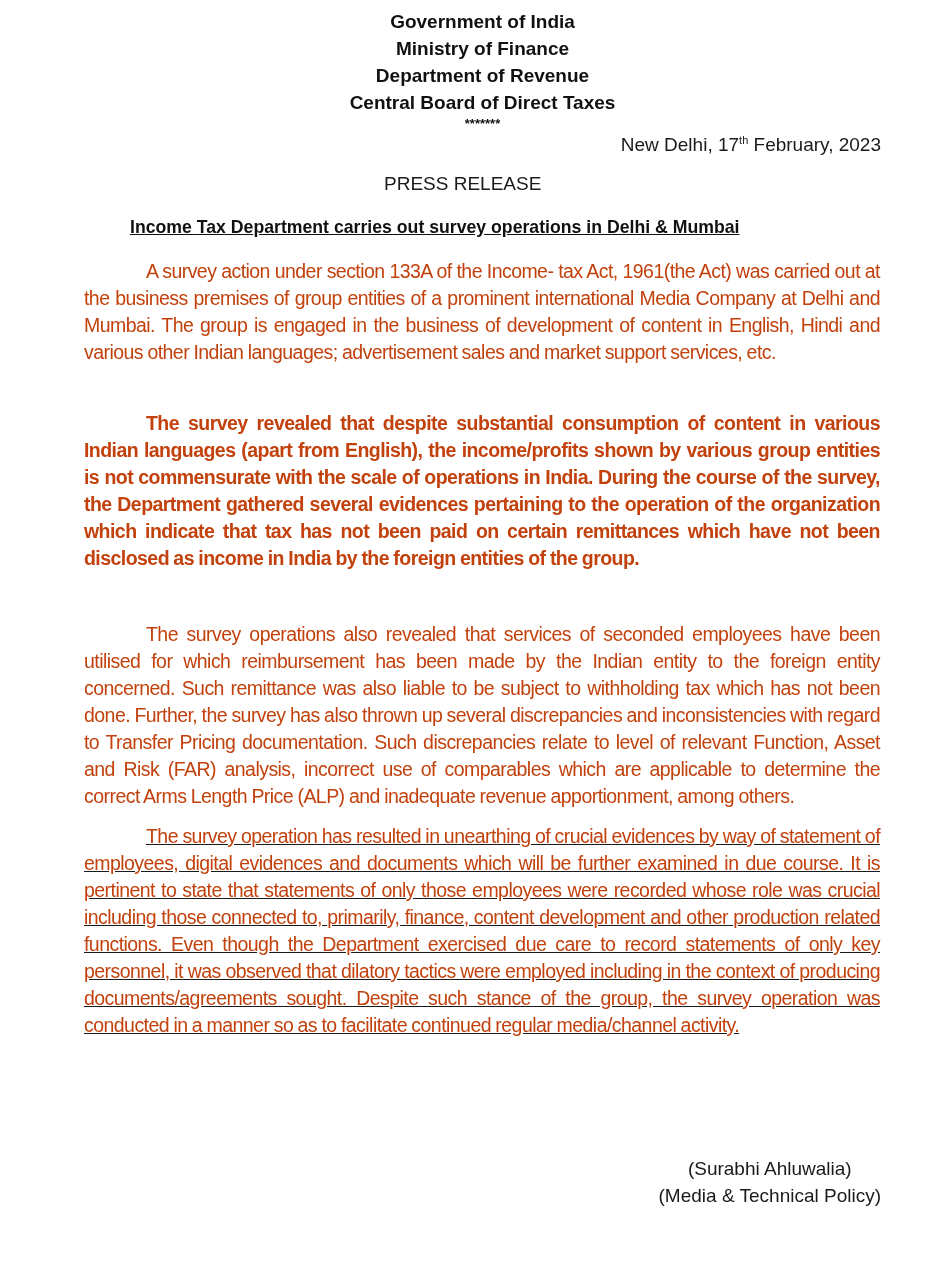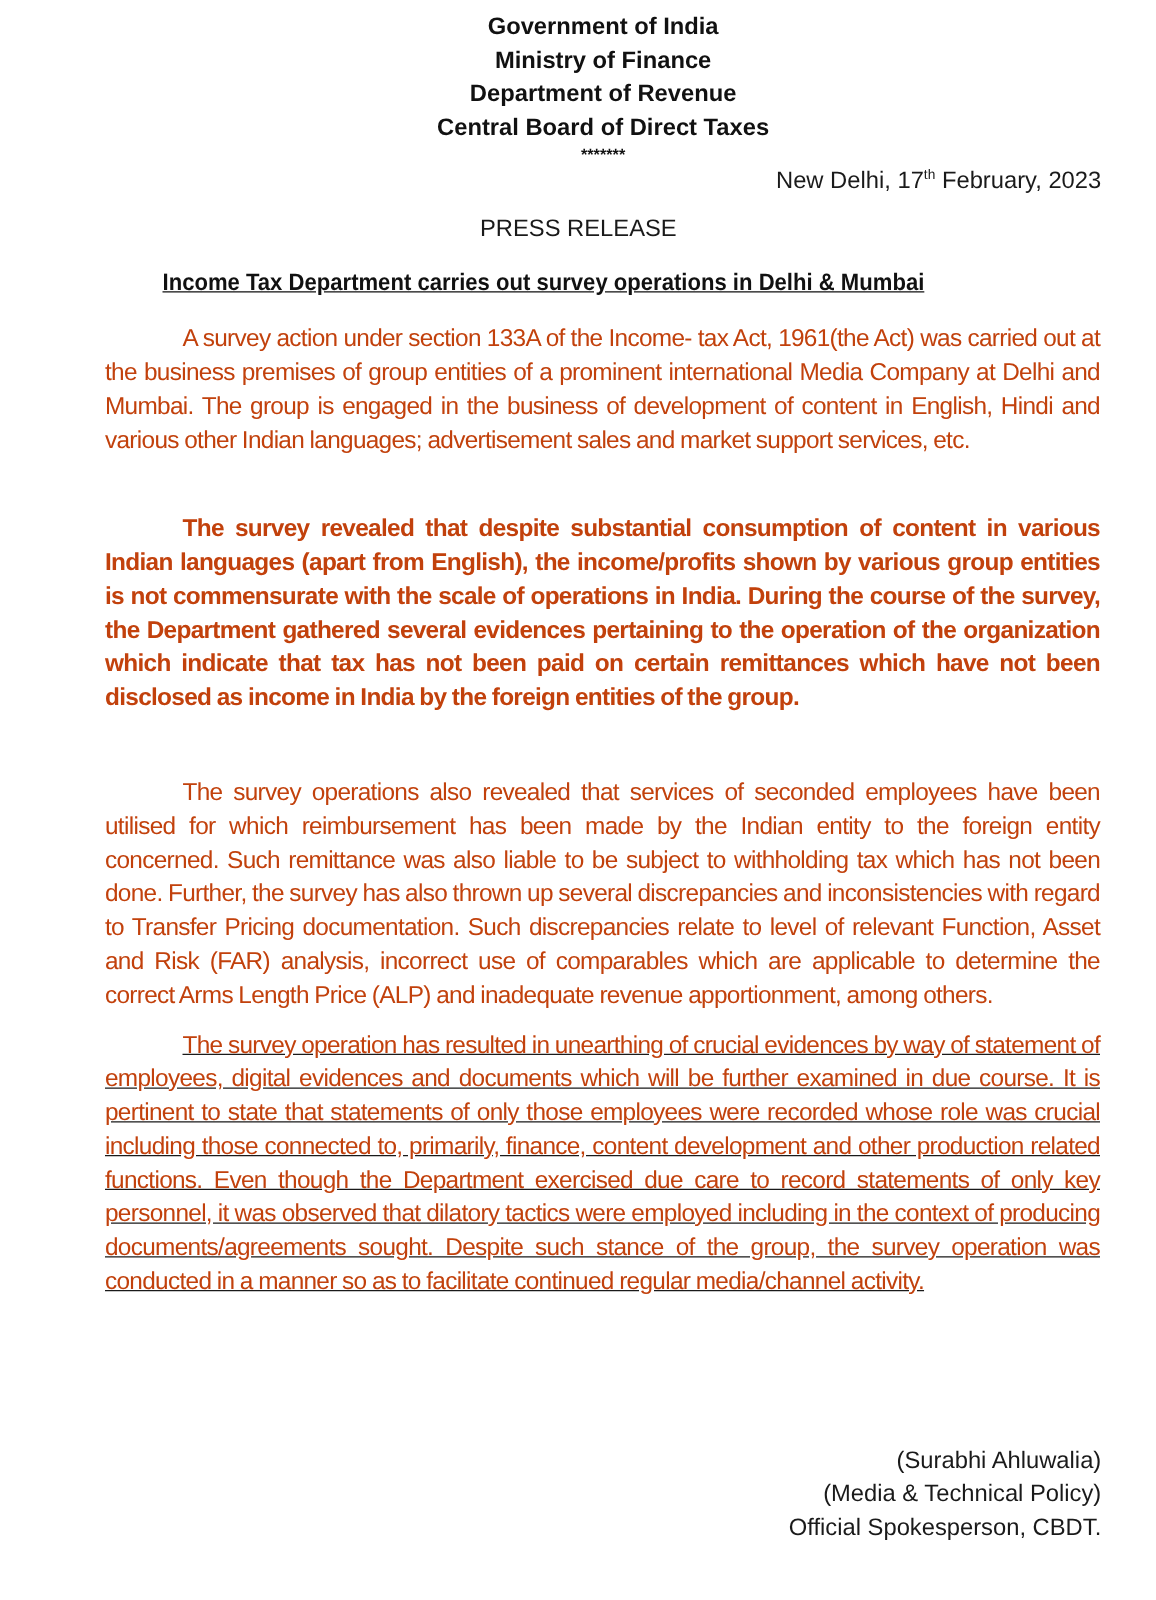--- a/index.html
+++ b/index.html
@@ -11,21 +11,21 @@
     .date sup { font-size: 11px; vertical-align: 7px; }
     .press { position: absolute; left: 384px; top: 173px; font-size: 19px; color: #1a1a1a; }
     .title { position: absolute; left: 130px; top: 216px; font-size: 19px; font-weight: bold; text-decoration: underline; color: #111; transform: scaleX(0.93); transform-origin: left top; white-space: nowrap; }
     .body { position: absolute; left: 84px; width: 796px; }
     .para { font-size: 19.5px; line-height: 27px; text-align: justify; text-indent: 62px; margin: 0; color: #c2410c; }
     #p1 { top: 258px; }
     #p2 { top: 410px; font-weight: bold; }
     #p3 { top: 590px; margin-top: 31px; }
     #p4 { top: 823px; text-decoration: underline; }
     .condensed { font-family: "Liberation Sans", sans-serif; letter-spacing: -0.55px; word-spacing: -0.5px; }
-    .sign { position: absolute; right: 44px; top: 1155px; text-align: right; font-size: 19px; line-height: 27px; color: #1a1a1a; }
+    .sign { position: absolute; right: 44px; top: 1155px; text-align: center; font-size: 19px; line-height: 27px; color: #1a1a1a; }
     .sign div { white-space: nowrap; }
   </style>
 </head>
 <body>
 
 <div class="header">
   <div class="line">Government of India</div>
   <div class="line">Ministry of Finance</div>
   <div class="line">Department of Revenue</div>
   <div class="line">Central Board of Direct Taxes</div>
@@ -47,14 +47,13 @@
 <div class="body condensed" id="p3">
   <p class="para">The survey operations also revealed that services of seconded employees have been utilised for which reimbursement has been made by the Indian entity to the foreign entity concerned. Such remittance was also liable to be subject to withholding tax which has not been done. Further, the survey has also thrown up several discrepancies and inconsistencies with regard to Transfer Pricing documentation. Such discrepancies relate to level of relevant Function, Asset and Risk (FAR) analysis, incorrect use of comparables which are applicable to determine the correct Arms Length Price (ALP) and inadequate revenue apportionment, among others.</p>
 </div>
 <div class="body condensed" id="p4">
   <p class="para">The survey operation has resulted in unearthing of crucial evidences by way of statement of employees, digital evidences and documents which will be further examined in due course. It is pertinent to state that statements of only those employees were recorded whose role was crucial including those connected to, primarily, finance, content development and other production related functions. Even though the Department exercised due care to record statements of only key personnel, it was observed that dilatory tactics were employed including in the context of producing documents/agreements sought. Despite such stance of the group, the survey operation was conducted in a manner so as to facilitate continued regular media/channel activity.</p>
 </div>
 
 <div class="sign">
   <div>(Surabhi Ahluwalia)</div>
   <div>(Media &amp; Technical Policy)</div>
-  <div>Official Spokesperson, CBDT.</div>
 </div>
 
 </body></html>

